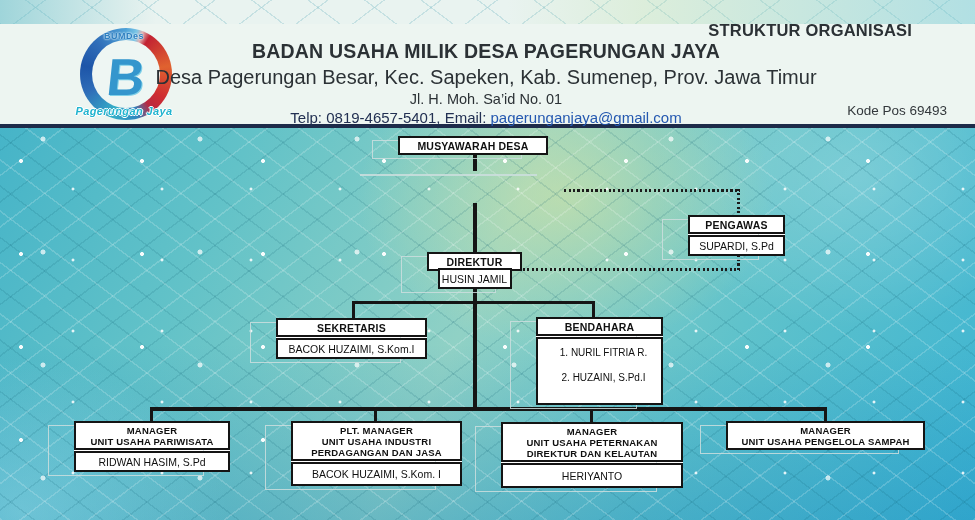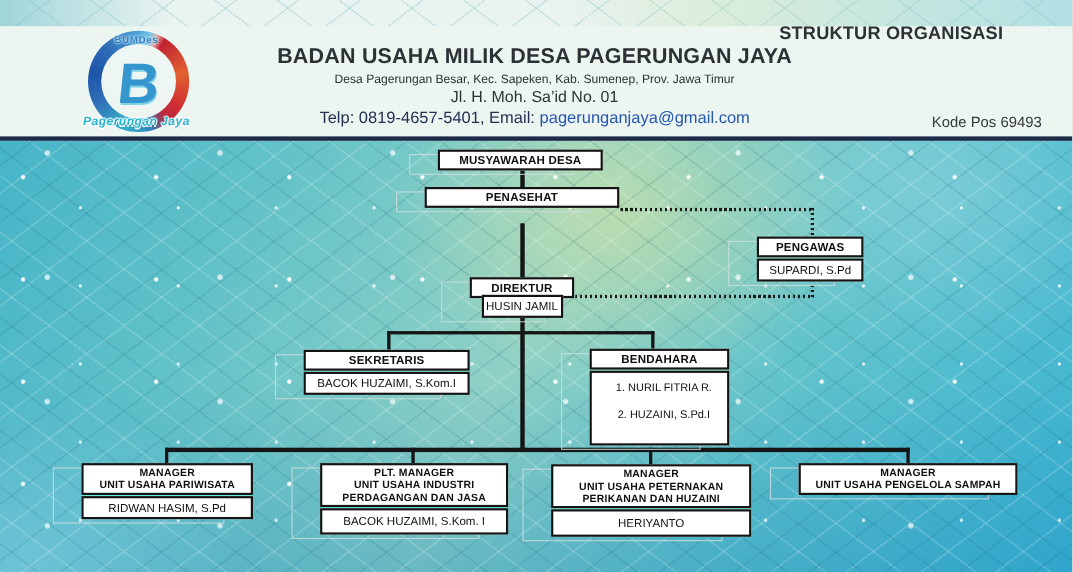--- a/index.html
+++ b/index.html
@@ -51,21 +51,21 @@
   }
   .logo-bottom{
     position:absolute;left:-8px;top:81px;width:136px;text-align:center;
     font-size:11px;font-weight:bold;font-style:italic;color:#21b4cf;letter-spacing:.4px;
     text-shadow:-1px 0 0 #fff,1px 0 0 #fff,0 -1px 0 #fff,0 1px 0 #fff;
   }
   
   .header-text{position:absolute;left:60px;top:21px;width:852px;text-align:center;line-height:1.12;}
   .h-title1{font-size:16.5px;font-weight:bold;color:#2b3135;letter-spacing:.2px;text-align:right;}
   .h-title2{font-size:19.5px;font-weight:bold;color:#2b3135;margin-top:2px;letter-spacing:.2px;}
-  .h-addr{font-size:11px;margin-top:3px;color:#2b3135;}
+  .h-addr{font-size:20px;margin-top:3px;color:#2b3135;}
   .h-jl{font-size:14.5px;margin-top:2px;color:#2b3135;}
   .h-contact{font-size:15px;margin-top:3px;color:#223052;}
   .h-contact .email{color:#2458b0;cursor:pointer;}
   .kodepos{
     position:absolute;right:28px;top:103px;font-size:13.5px;color:#33383c;
   }
   
   .chart-bg{
     position:absolute;left:0;top:128px;width:975px;height:392px;
     background:
@@ -91,21 +91,21 @@
       radial-gradient(circle 2.1px at 43px 11px, rgba(255,255,255,.70) 0 2.1px, transparent 2.9px);
     background-size:121px 93px, 89px 71px, 157px 113px;
   }
   
   .ln{position:absolute;z-index:1;background:#151515;}
   .dot-h{position:absolute;z-index:1;height:2.5px;
     background-image:repeating-linear-gradient(90deg,#1b1b1b 0 2px,transparent 2px 4.5px);}
   .dot-v{position:absolute;z-index:1;width:2.5px;
     background-image:repeating-linear-gradient(180deg,#1b1b1b 0 2px,transparent 2px 4.5px);}
   
-  .obox{position:absolute;z-index:2;background:#5eead4;}
+  .obox{position:absolute;z-index:2;background:#ffffff;}
   .obox::before{
     content:"";position:absolute;left:-26px;right:26px;top:4px;bottom:-4px;
     border:1.5px solid rgba(205,222,222,.85);z-index:-1;
   }
   .obox .t{
     border:2.8px solid #141414;background:#fff;text-align:center;
     font-weight:bold;font-size:10.5px;line-height:12px;padding:1.5px 2px;color:#101010;
     letter-spacing:.2px;
   }
   .obox .t .tl{display:block;font-size:9.5px;line-height:11px;}
@@ -161,21 +161,20 @@
   <div class="dot-h" style="left:564px;top:189px;width:176px"></div>
   <div class="dot-v" style="left:737px;top:189px;height:27px"></div>
   <div class="dot-v" style="left:737px;top:250px;height:20px"></div>
   <div class="dot-h" style="left:523px;top:268px;width:217px"></div>
 
   <div class="obox" style="left:398px;top:136px;width:150px">
     <div class="t">MUSYAWARAH DESA</div>
   </div>
 
   <div class="obox" style="left:386px;top:170px;width:177px">
-    <div class="t">PENASEHAT</div>
   </div>
 
   <div class="obox" style="left:688px;top:215px;width:97px">
     <div class="t">PENGAWAS</div>
     <div class="n">SUPARDI, S.Pd</div>
   </div>
 
   <div class="obox noband" style="left:427px;top:252px;width:95px">
     <div class="t">DIREKTUR</div>
     <div class="n n-narrow">HUSIN JAMIL</div>
@@ -208,21 +207,21 @@
       <span class="tl">UNIT USAHA INDUSTRI</span>
       <span class="tl">PERDAGANGAN DAN JASA</span>
     </div>
     <div class="n" style="padding:4px 18px">BACOK HUZAIMI, S.Kom. I</div>
   </div>
 
   <div class="obox" style="left:501px;top:422px;width:182px">
     <div class="t">
       <span class="tl">MANAGER</span>
       <span class="tl">UNIT USAHA PETERNAKAN</span>
-      <span class="tl">PERIKANAN DAN HUZAINI</span>
+      <span class="tl">DIREKTUR DAN KELAUTAN</span>
     </div>
     <div class="n" style="padding:4.5px 2px">HERIYANTO</div>
   </div>
 
   <div class="obox" style="left:726px;top:421px;width:199px">
     <div class="t">
       <span class="tl">MANAGER</span>
       <span class="tl">UNIT USAHA PENGELOLA SAMPAH</span>
     </div>
   </div>

